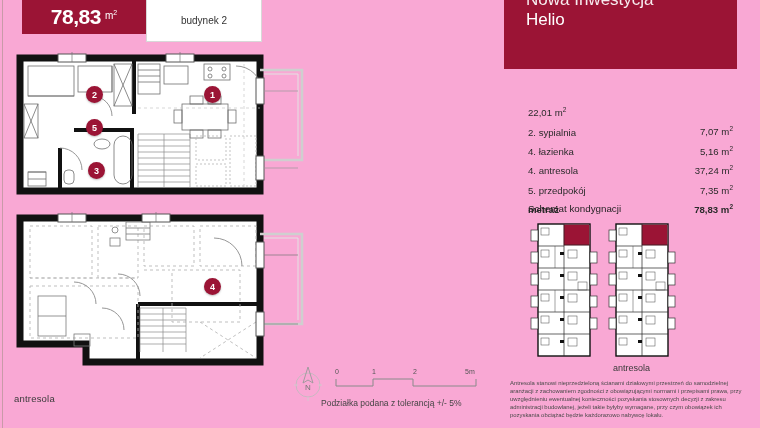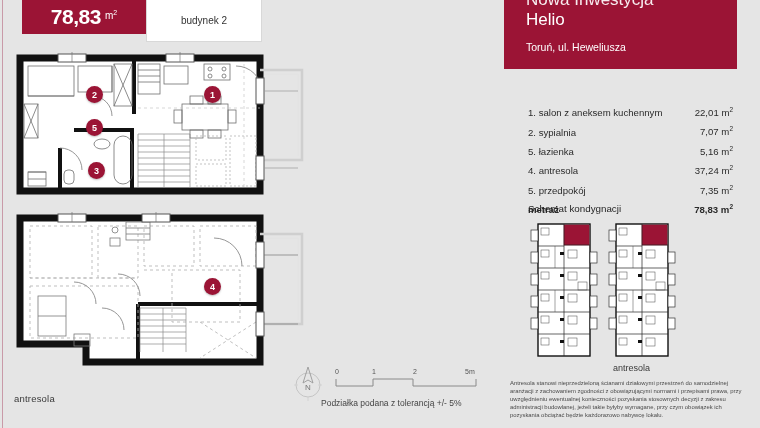--- a/index.html
+++ b/index.html
@@ -2,21 +2,21 @@
 <html><head>
 <meta charset="utf-8">
 <style>
   * { box-sizing: border-box; margin: 0; padding: 0; }
   html, body {
     width: 760px; height: 428px;
     background: #ffffff;
     font-family: "Liberation Sans", sans-serif;
     overflow: hidden;
   }
-  .page { position: relative; width: 760px; height: 428px; background: #e5e5e5; }
+  .page { position: relative; width: 760px; height: 428px; background: #f9a8d4; }
 
   
   .edge-rule {
     position: absolute; left: 2px; top: 0; width: 1px; height: 428px;
     background: #c99aa8;
   }
 
   
   .area-chip {
     position: absolute; left: 22px; top: 0; width: 124px; height: 34px;
@@ -307,34 +307,32 @@
         <path d="M1,20 H38 V13 H78 V20 H141"></path>
         <path d="M1,13 V20 M141,13 V20"></path>
       </g>
     </svg>
   </div>
   <div class="scale-note">Podziałka podana z tolerancją +/- 5%</div>
 
   <div class="rpanel">
     <div class="title-cut">Nowa Inwestycja</div>
     <div class="title">Helio</div>
-    <div class="subtitle">Toruń, ul. Heweliusza</div>
   </div>
 
   <div class="roomlist">
     <div class="room-row">
-      <span class="rname">1. salon z aneksem kuchennym</span>
       <span class="rval"><span>22,01 m</span><sup>2</sup></span>
     </div>
     <div class="room-row">
       <span class="rname">2. sypialnia</span>
       <span class="rval"><span>7,07 m</span><sup>2</sup></span>
     </div>
     <div class="room-row">
-      <span class="rname">5. łazienka</span>
+      <span class="rname">4. łazienka</span>
       <span class="rval"><span>5,16 m</span><sup>2</sup></span>
     </div>
     <div class="room-row">
       <span class="rname">4. antresola</span>
       <span class="rval"><span>37,24 m</span><sup>2</sup></span>
     </div>
     <div class="room-row">
       <span class="rname">5. przedpokój</span>
       <span class="rval"><span>7,35 m</span><sup>2</sup></span>
     </div>

